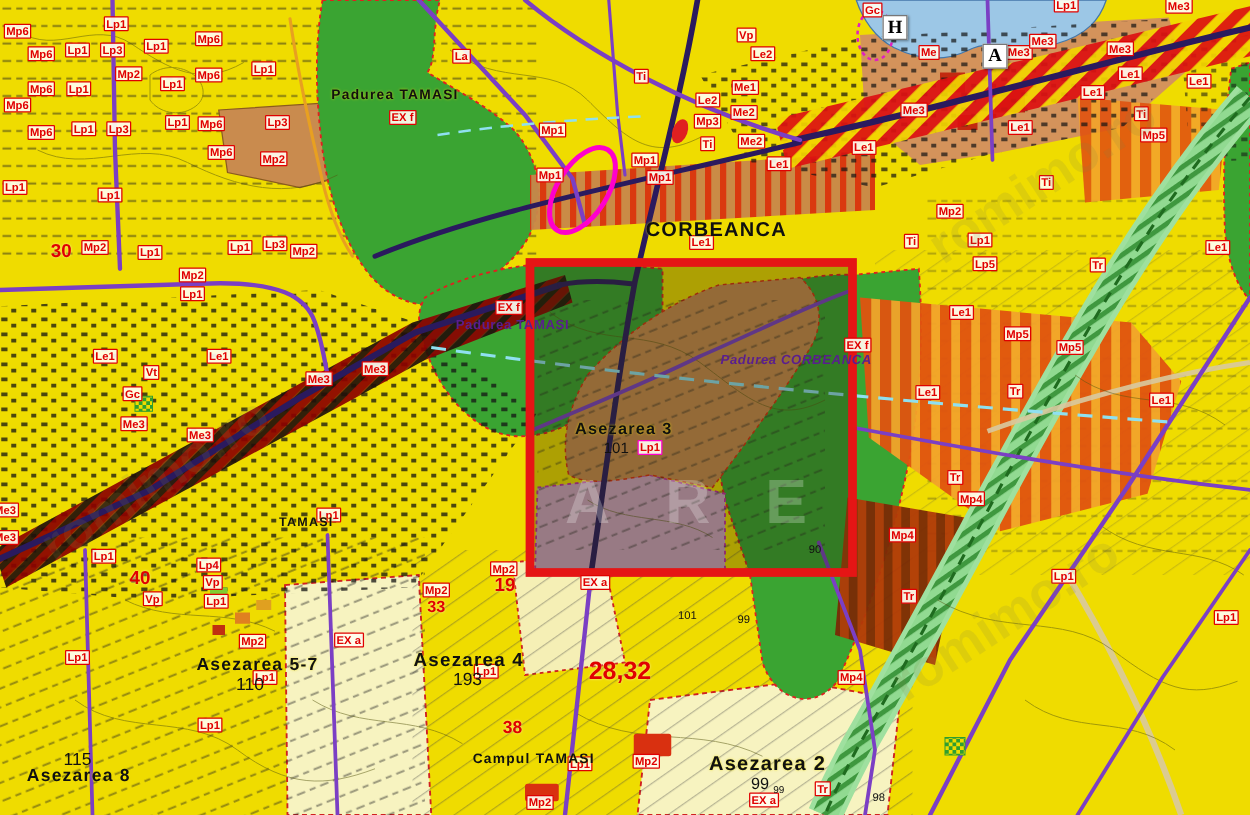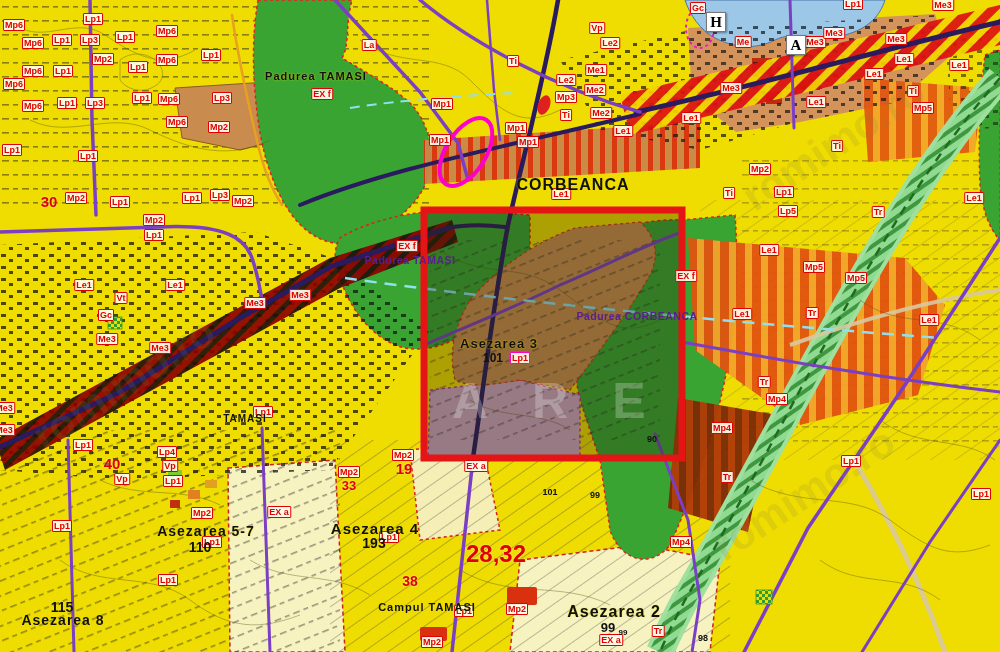--- a/index.html
+++ b/index.html
@@ -7,21 +7,21 @@
        font-family:"Liberation Sans",sans-serif;}
   .map svg{position:absolute;left:0;top:0;}
   #labels{position:absolute;left:0;top:0;width:1000px;height:652px;}
   #labels span{position:absolute;transform:translate(-50%,-50%);white-space:nowrap;}
   .zl{font-size:9px;font-weight:bold;color:#E00000;background:rgba(255,253,240,.92);
       border:1px solid #E00000;padding:0 1px;line-height:10px;border-radius:1px;}
   .zl.m{border-color:#FF00CC;color:#E00000;}
   .pl{font-weight:bold;color:#101010;letter-spacing:1px;text-shadow:0 0 2px rgba(240,225,0,.8);}
   .fl{font-size:10.5px;font-weight:bold;color:#5A1E8F;letter-spacing:.5px;}
   .rn{font-weight:bold;color:#E00000;text-shadow:0 0 2px rgba(255,255,220,.7);}
-  .bn{font-weight:bold;color:#111;}
+  .bn{font-weight:normal;color:#111;}
   .mk{width:18px;height:18px;background:#fff;border:1px solid #777;color:#000;
       font:bold 15px "Liberation Serif",serif;display:flex;align-items:center;justify-content:center;
       box-shadow:1px 1px 2px rgba(0,0,0,.4);}
   .wm{position:absolute;left:0;top:0;width:1000px;height:652px;pointer-events:none;}
   .wm .big{position:absolute;left:352px;top:198px;font:bold 150px "Liberation Sans",sans-serif;
       letter-spacing:18px;color:rgba(252,252,252,.30);}
   .wm .row2{position:absolute;left:452px;top:372px;font:bold 50px "Liberation Sans",sans-serif;
       letter-spacing:44px;color:rgba(252,252,252,.26);}
   .wm .diag{position:absolute;font:bold 42px "Liberation Sans",sans-serif;
       color:rgba(130,130,70,.16);transform:rotate(-33deg);}
@@ -335,27 +335,27 @@
       <span class="pl" style="left: 573px; top: 185px; font-size: 16px;">CORBEANCA</span>
       <span class="pl" style="left: 245px; top: 418px; font-size: 10px;">TAMASI</span>
       <span class="pl" style="left: 206px; top: 531px; font-size: 14px;">Asezarea 5-7</span>
       <span class="pl" style="left: 63px; top: 592px; font-size: 14px; margin-top: 28px;">Asezarea 8</span>
       <span class="pl" style="left: 375px; top: 528px; font-size: 15px;">Asezarea 4</span>
       <span class="pl" style="left: 614px; top: 612px; font-size: 16px;">Asezarea 2</span>
       <span class="pl" style="left: 499px; top: 343px; font-size: 13px;">Asezarea 3</span>
       <span class="pl" style="left: 427px; top: 607px; font-size: 11px;">Campul TAMASI</span>
       <span class="pl" style="left: 316px; top: 76px; font-size: 11px;">Padurea TAMASI</span>
       <span class="fl" style="left: 410px; top: 260px;">Padurea TAMASI</span>
-      <span class="fl" style="left: 637px; top: 316px;">Padurea CORBEANCA</span>
+      <span class="fl" style="left: 637px; top: 288px; font-style: italic;">Padurea CORBEANCA</span>
       <span class="rn" style="left: 49px; top: 201px; font-size: 15px;">30</span>
       <span class="rn" style="left: 112px; top: 463px; font-size: 15px;">40</span>
       <span class="rn" style="left: 404px; top: 468px; font-size: 15px;">19</span>
       <span class="rn" style="left: 410px; top: 581px; font-size: 14px;">38</span>
       <span class="rn" style="left: 349px; top: 485px; font-size: 13px;">33</span>
-      <span class="rn" style="left: 496px; top: 554px; font-size: 24px;">28,32</span>
+      <span class="rn" style="left: 496px; top: 538px; font-size: 20px;">28,32</span>
       <span class="bn" style="left: 200px; top: 547px; font-size: 14px;">110</span>
       <span class="bn" style="left: 62px; top: 607px; font-size: 14px;">115</span>
       <span class="bn" style="left: 374px; top: 543px; font-size: 14px;">193</span>
       <span class="bn" style="left: 493px; top: 358px; font-size: 12px;">101</span>
       <span class="bn" style="left: 550px; top: 492px; font-size: 9px;">101</span>
       <span class="bn" style="left: 595px; top: 495px; font-size: 9px;">99</span>
       <span class="bn" style="left: 608px; top: 627px; font-size: 13px;">99</span>
       <span class="bn" style="left: 623px; top: 632px; font-size: 8px;">99</span>
       <span class="bn" style="left: 703px; top: 638px; font-size: 9px;">98</span>
       <span class="bn" style="left: 652px; top: 439px; font-size: 9px;">90</span>

